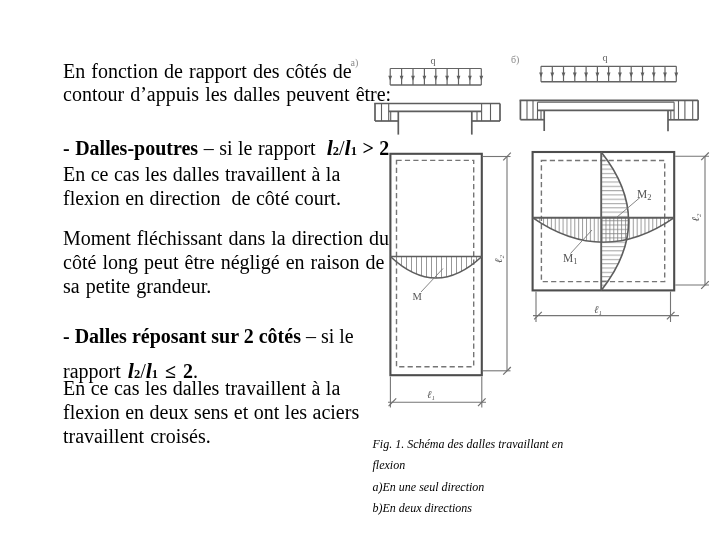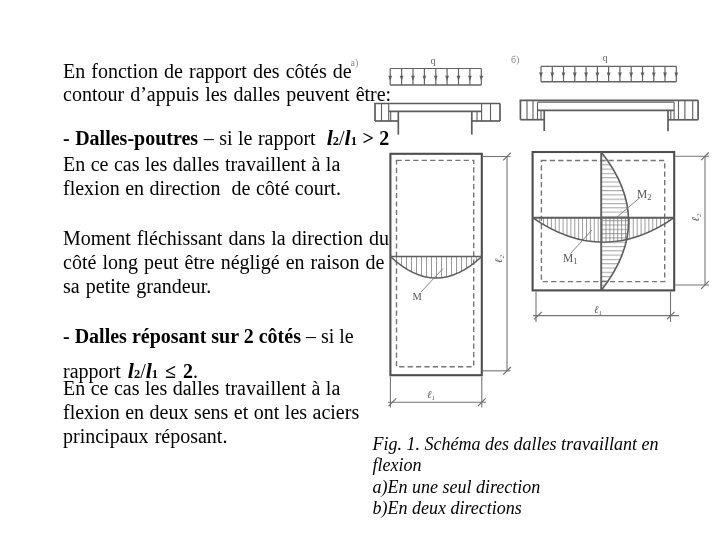--- a/index.html
+++ b/index.html
@@ -1,40 +1,40 @@
 <!DOCTYPE html>
 <html><head>
 <meta charset="utf-8">
 <style>
   html,body{margin:0;padding:0;}
   body{width:720px;height:540px;background:#ffffff;position:relative;overflow:hidden;
        font-family:"Liberation Serif",serif;}
   .t{position:absolute;left:23px;font-size:20px;line-height:23.4px;color:#000;white-space:nowrap;word-spacing:1.1px;margin-left:40px;}
-  .cap{position:absolute;font-style:italic;font-size:18px;line-height:21.5px;color:#000;white-space:nowrap;}
+  .cap{position:absolute;font-style:italic;font-size:12px;line-height:21.5px;color:#000;white-space:nowrap;}
   svg{position:absolute;top:0;left:0;}
   .frm{font-style:italic;font-weight:bold;}
 </style>
 </head>
 <body>
 
 <div class="t" style="top:59.9px;line-height:23.2px;">En fonction de rapport des côtés de<br>contour d’appuis les dalles peuvent être:</div>
 
-<div class="t" style="top:126px;word-spacing:0.5px;"><b>- Dalles-poutres</b> – si le rapport&nbsp; <span class="frm" style="font-size:22px;">l</span><b style="font-size:12.5px;">2</b>/<span class="frm" style="font-size:22px;">l</span><b style="font-size:12.5px;">1</b><b> &gt; 2</b><br>En ce cas les dalles travaillent à la<br>flexion en direction&nbsp; de côté court.</div>
+<div class="t" style="top:136px;word-spacing:0.5px;"><b>- Dalles-poutres</b> – si le rapport&nbsp; <span class="frm" style="font-size:22px;">l</span><b style="font-size:12.5px;">2</b>/<span class="frm" style="font-size:22px;">l</span><b style="font-size:12.5px;">1</b><b> &gt; 2</b><br>En ce cas les dalles travaillent à la<br>flexion en direction&nbsp; de côté court.</div>
 
 <div class="t" style="top:226.4px;line-height:24px;">Moment fléchissant dans la direction du<br>côté long peut être négligé en raison de<br>sa petite grandeur.</div>
 
 <div class="t" style="top:325.4px;word-spacing:0;"><b>- Dalles réposant sur 2 côtés</b> – si le</div>
 
 <div class="t" style="top:359px;word-spacing:2px;">rapport <span class="frm" style="font-size:22px;">l</span><b style="font-size:12.5px;">2</b>/<span class="frm" style="font-size:22px;">l</span><b style="font-size:12.5px;">1</b> <b>≤ 2</b>.</div>
 
 <div class="t" style="top:376.7px;word-spacing:0.5px;">En ce cas les dalles travaillent à la</div>
 
 <div class="t" style="top:401.1px;word-spacing:0.5px;text-align:center;">flexion en deux sens et ont les aciers</div>
 
-<div class="t" style="top:425.4px;">principaux réposant.</div>
+<div class="t" style="top:425.4px;">travaillent croisés.</div>
 
 <div class="cap" style="left:372.5px;top:433.6px;">Fig. 1. Schéma des dalles travaillant en<br>flexion<br>a)En une seul direction<br>b)En deux directions</div>
 
 <svg width="720" height="540" viewBox="0 0 720 540">
 <defs>
   <pattern id="vh" width="3.9" height="4" patternUnits="userSpaceOnUse">
     <line x1="1.5" y1="0" x2="1.5" y2="4" stroke="#7e7e7e" stroke-width="0.8"></line>
   </pattern>
   <pattern id="hh" width="4" height="4.3" patternUnits="userSpaceOnUse">
     <line x1="0" y1="1.5" x2="4" y2="1.5" stroke="#7e7e7e" stroke-width="0.8"></line>

